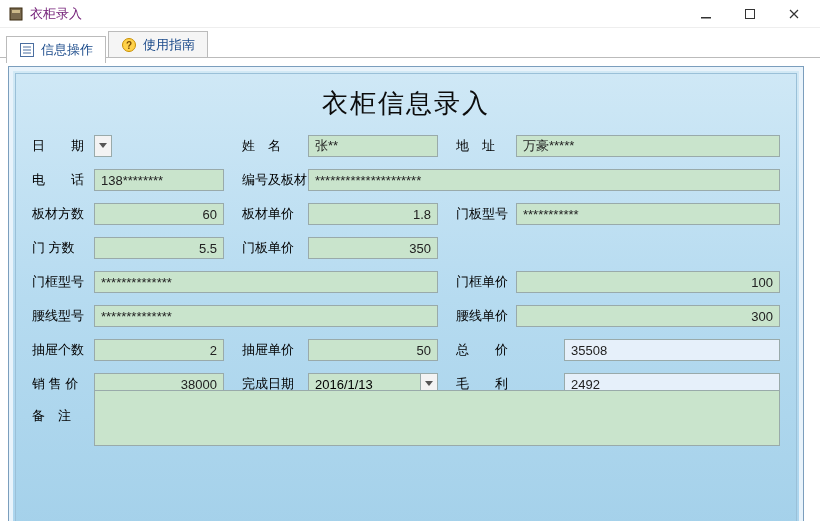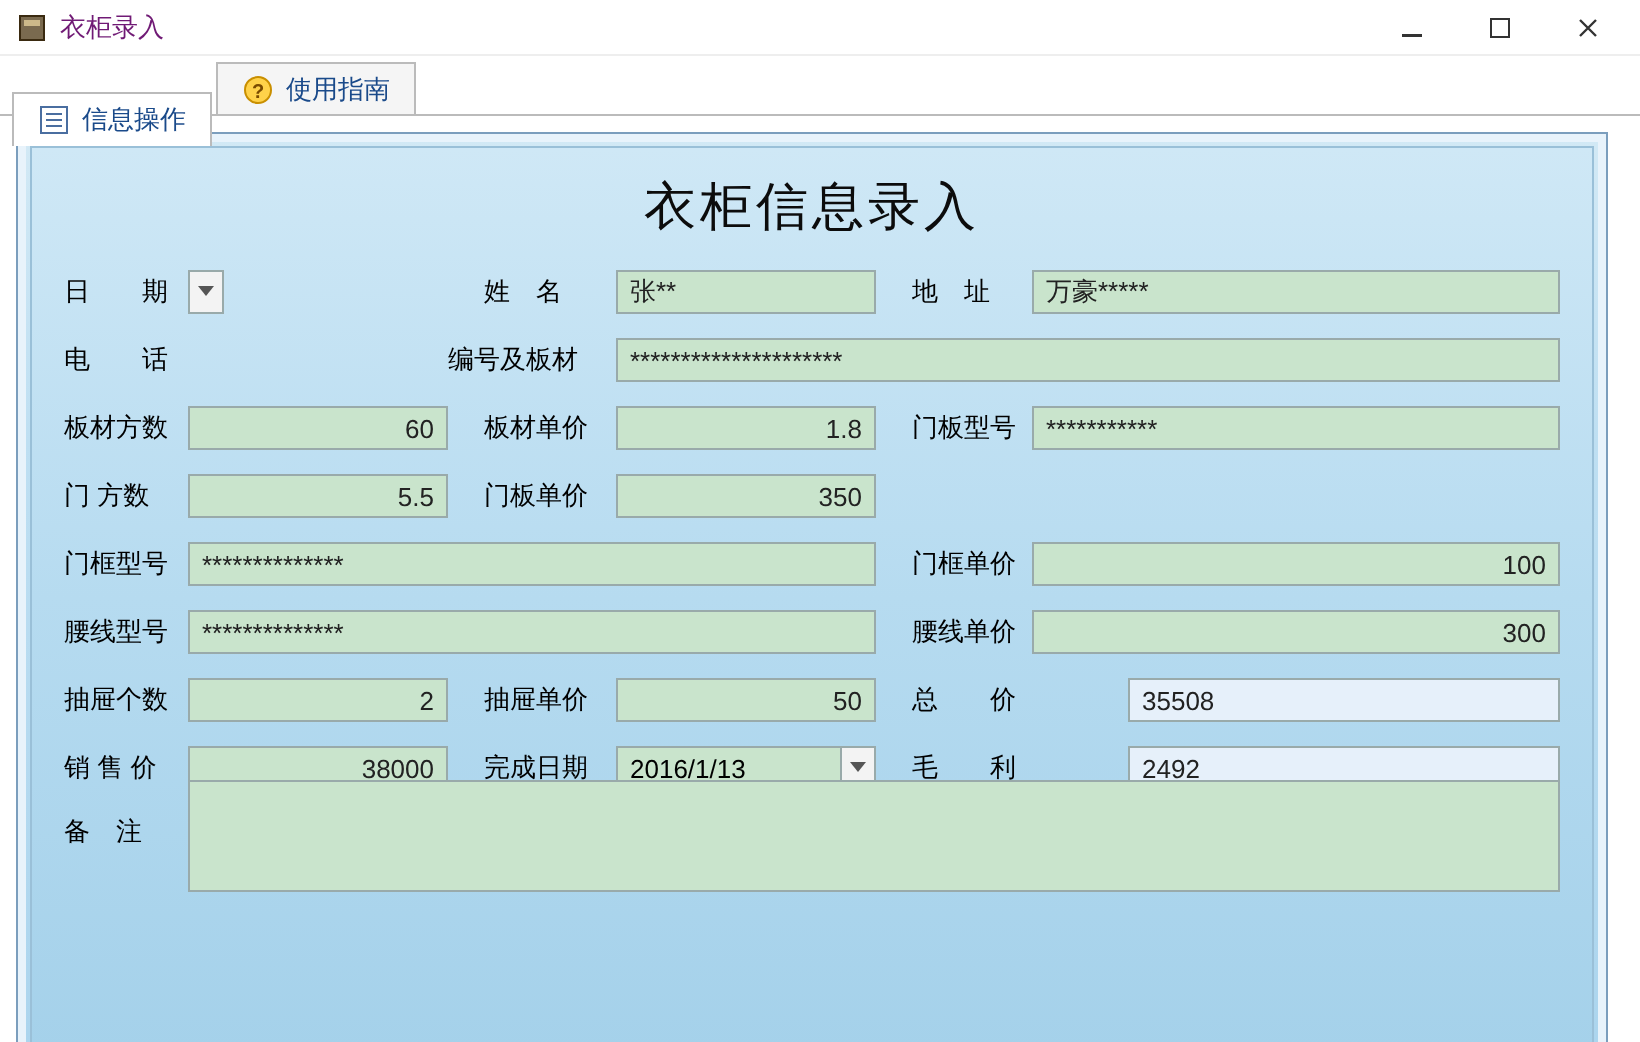--- a/index.html
+++ b/index.html
@@ -47,21 +47,21 @@
     gap: 6px;
     border: 1px solid #bbb;
     border-bottom: none;
     background: #f5f5f5;
     color: #1a4a8a;
     margin-right: 2px;
     position: relative;
   }
   .tab.active {
     background: #fff;
-    top: 16px;
+    top: 6px;
     height: 27px;
   }
   .tab .tabicon { width: 16px; height: 16px; display: inline-flex; }
   .content-wrap {
     padding: 8px;
   }
   .inner-frame {
     width: 796px;
     height: 516px;
     border: 1px solid #7b9ebd;
@@ -223,20 +223,23 @@
         <div class="fld">
             <span>张**</span>
           </div>
         <span class="colgap"></span>
         <span class="lbl">地　址</span>
         <div class="fld">
             <span>万豪*****</span>
           </div>
 
         <span class="lbl">电　　话</span>
+        <div class="fld">
+            <span>138********</span>
+          </div>
         <span class="colgap"></span>
         <span class="lbl">编号及板材</span>
         <div class="fld" style="grid-column:5/9">
             <span>*********************</span>
           </div>
 
         <span class="lbl">板材方数</span>
         <div class="fld num">
             <span>60</span>
           </div>

